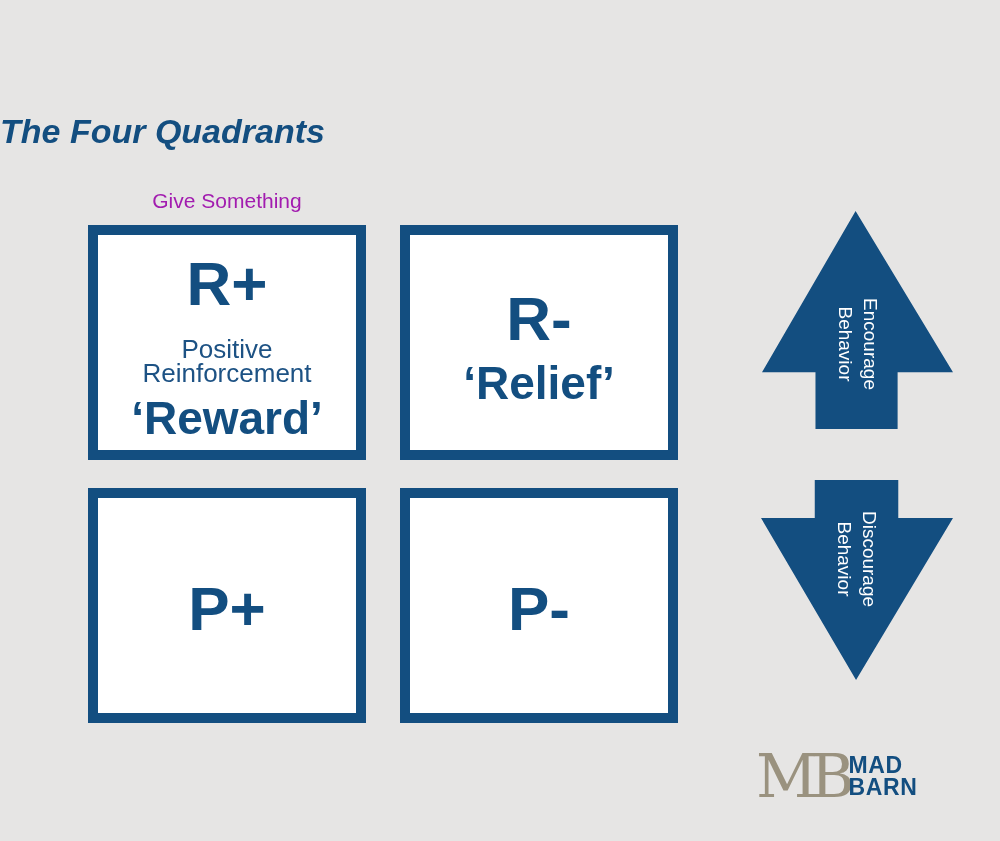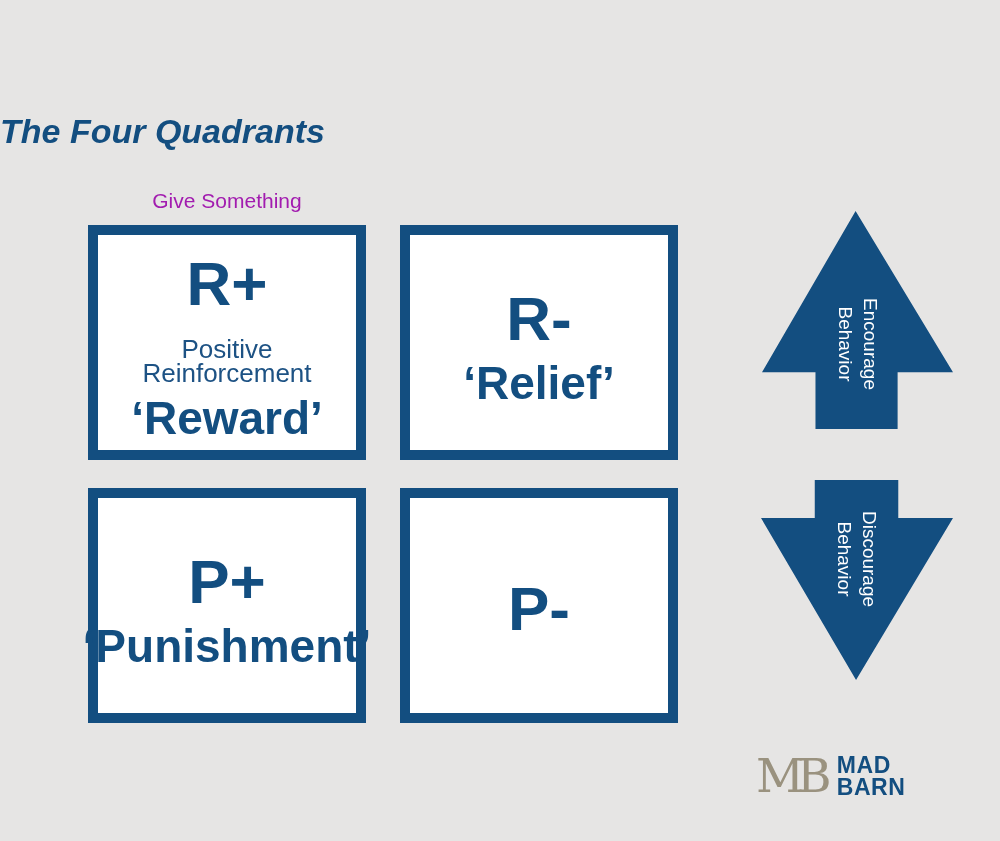--- a/index.html
+++ b/index.html
@@ -113,25 +113,25 @@
 
   
   .logo {
     position: absolute;
     left: 756px; top: 750px;
     display: flex;
     align-items: flex-start;
   }
   .logo-mb {
     font-family: "DejaVu Serif", serif;
-    font-size: 47px;
+    font-size: 60px;
     line-height: 52px;
     color: #9a927f;
     letter-spacing: -7px;
-    margin-right: 12px;
+    margin-right: 1px;
   }
   .logo-text {
     display: flex;
     flex-direction: column;
     font-weight: 700;
     color: #134e80;
     font-size: 23px;
     line-height: 21.5px;
     letter-spacing: 0.6px;
     padding-top: 5px;
@@ -152,21 +152,20 @@
     <div class="q-nickname">‘Reward’</div>
   </div>
 
   <div class="quad q2">
     <div class="q-symbol">R-</div>
     <div class="q-nickname">‘Relief’</div>
   </div>
 
   <div class="quad q3">
     <div class="q-symbol">P+</div>
-    <div class="q-nickname">‘Punishment’</div>
   </div>
 
   <div class="quad q4">
     <div class="q-symbol">P-</div>
   </div>
 
   <div class="arrow arrow-up">
     <div class="arrow-label">
       <span>Encourage</span>
       <span>Behavior</span>

